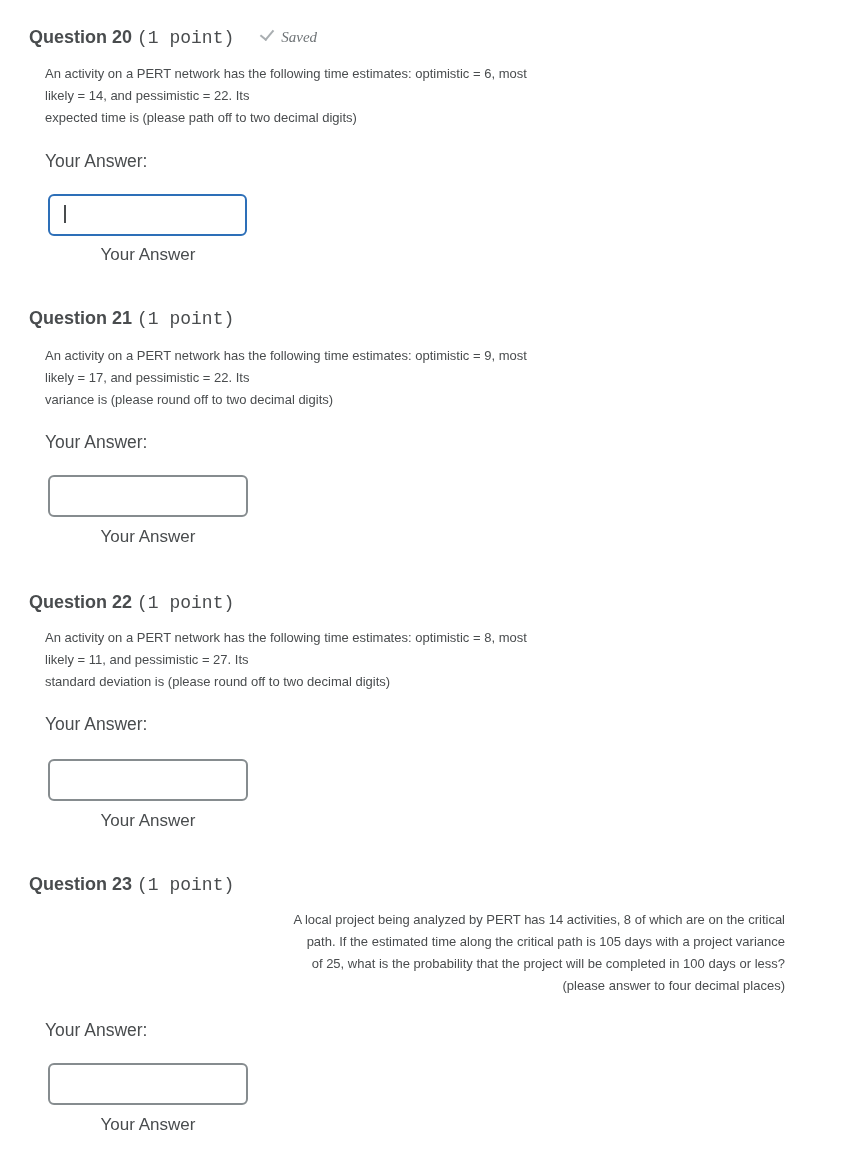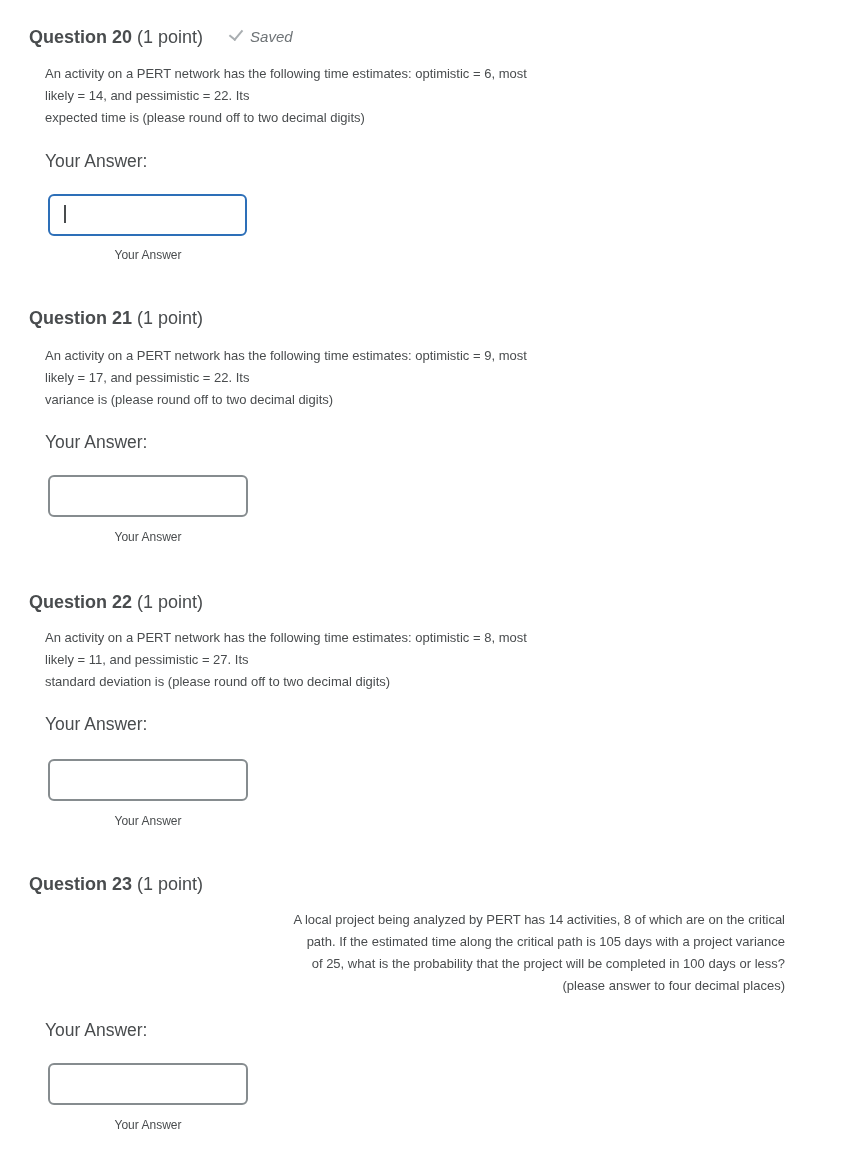--- a/index.html
+++ b/index.html
@@ -23,28 +23,29 @@
     .q-header {
       position: absolute;
       left: 29px;
       top: 0;
       font-size: 18px;
       line-height: 22px;
       color: #494c4e;
       white-space: nowrap;
     }
     .q-title { font-weight: bold; }
-    .q-points { font-weight: normal; }
+    .q-points { font-weight: normal; font-family: Liberation Mono, monospace; }
     .saved {
       display: inline-block;
       margin-left: 24px;
       font-size: 15px;
       font-style: italic;
       color: #6e7376;
       vertical-align: 1px;
+      font-family: Liberation Serif, serif;
     }
     .saved .check {
       display: inline-block;
       width: 6px;
       height: 11px;
       border-right: 2px solid #a9aeb1;
       border-bottom: 2px solid #a9aeb1;
       transform: rotate(40deg);
       margin-right: 10px;
       vertical-align: 2px;
@@ -88,41 +89,41 @@
       left: 64px;
       width: 2px;
       height: 18px;
       background: #494c4e;
     }
     .answer-caption {
       position: absolute;
       left: 48px;
       width: 200px;
       text-align: center;
-      font-size: 12px;
+      font-size: 17px;
       line-height: 22px;
       color: #494c4e;
     }
   </style>
 </head>
 <body>
 
 <div class="question" style="top:26px;">
   <div class="q-header">
     <span class="q-title">Question 20</span>
     <span class="q-points">(1 point)</span>
     <span class="saved">
       <span class="check"></span><span>Saved</span>
     </span>
   </div>
 </div>
 <div class="q-text" style="top:63px;">
   <div>An activity on a PERT network has the following time estimates: optimistic = 6, most</div>
   <div>likely = 14, and pessimistic = 22. Its</div>
-  <div>expected time is (please round off to two decimal digits)</div>
+  <div>expected time is (please path off to two decimal digits)</div>
 </div>
 <div class="answer-label" style="top:150px;">Your Answer:</div>
 <input class="answer-input focused" type="text" style="top: 194px;" value="">
 <div class="caret" style="top:205px;"></div>
 <div class="answer-caption" style="top:244px;">Your Answer</div>
 
 <div class="question" style="top:307px;">
   <div class="q-header">
     <span class="q-title">Question 21</span>
     <span class="q-points">(1 point)</span>

